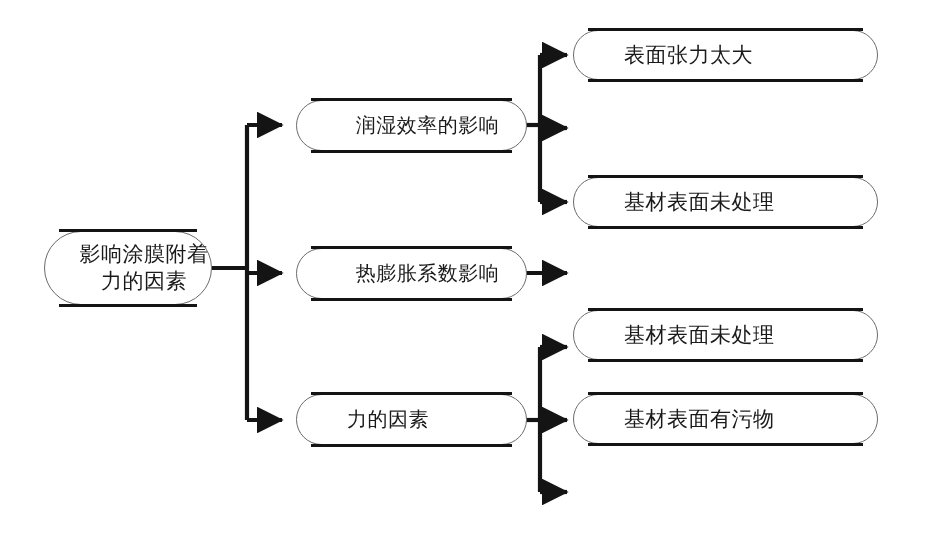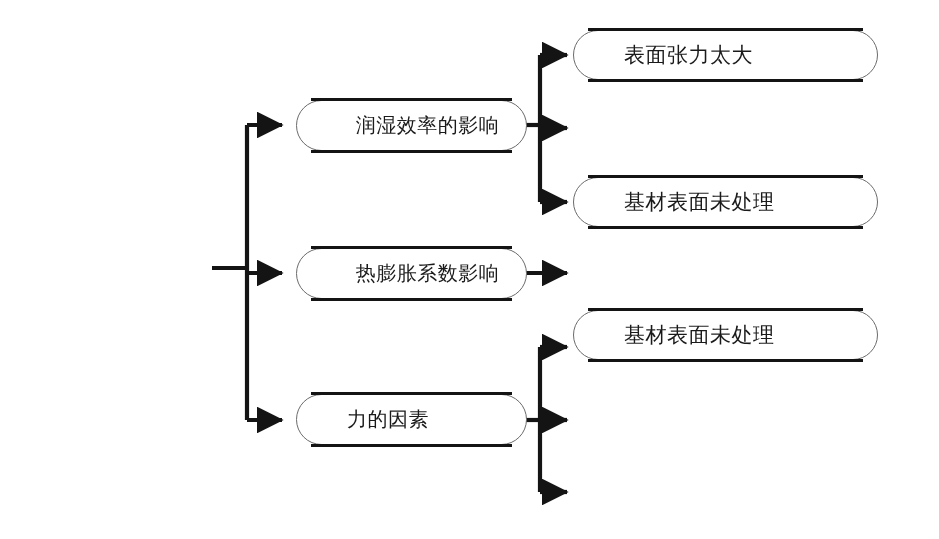--- a/index.html
+++ b/index.html
@@ -124,20 +124,23 @@
       <path d="M 519 273 L 567 273" marker-end="url(#arrow)"></path>
 
       <path d="M 519 420 L 540 420"></path>
       <path d="M 540 347 L 540 492"></path>
       <path d="M 540 347 L 567 347" marker-end="url(#arrow)"></path>
       <path d="M 540 420 L 567 420" marker-end="url(#arrow)"></path>
       <path d="M 540 492 L 567 492" marker-end="url(#arrow)"></path>
     </g>
   </svg>
 
+  <div class="node root" id="node-root">
+    <span class="node-label">影响涂膜附着<br>力的因素</span>
+  </div>
 
   <div class="node branch center" id="node-b1">
     <span class="node-label">润湿效率的影响</span>
   </div>
   <div class="node branch center" id="node-b2">
     <span class="node-label">热膨胀系数影响</span>
   </div>
   <div class="node branch lead" id="node-b3">
     <span class="node-label">力的因素</span>
   </div>
@@ -146,14 +149,17 @@
     <span class="node-label">表面张力太大</span>
   </div>
   <div class="node leaf lead" id="node-l3">
     <span class="node-label">基材表面未处理</span>
   </div>
 
 
   <div class="node leaf lead" id="node-l5">
     <span class="node-label">基材表面未处理</span>
   </div>
+  <div class="node leaf lead" id="node-l6">
+    <span class="node-label">基材表面有污物</span>
+  </div>
 
 </div>
 
 </body></html>

